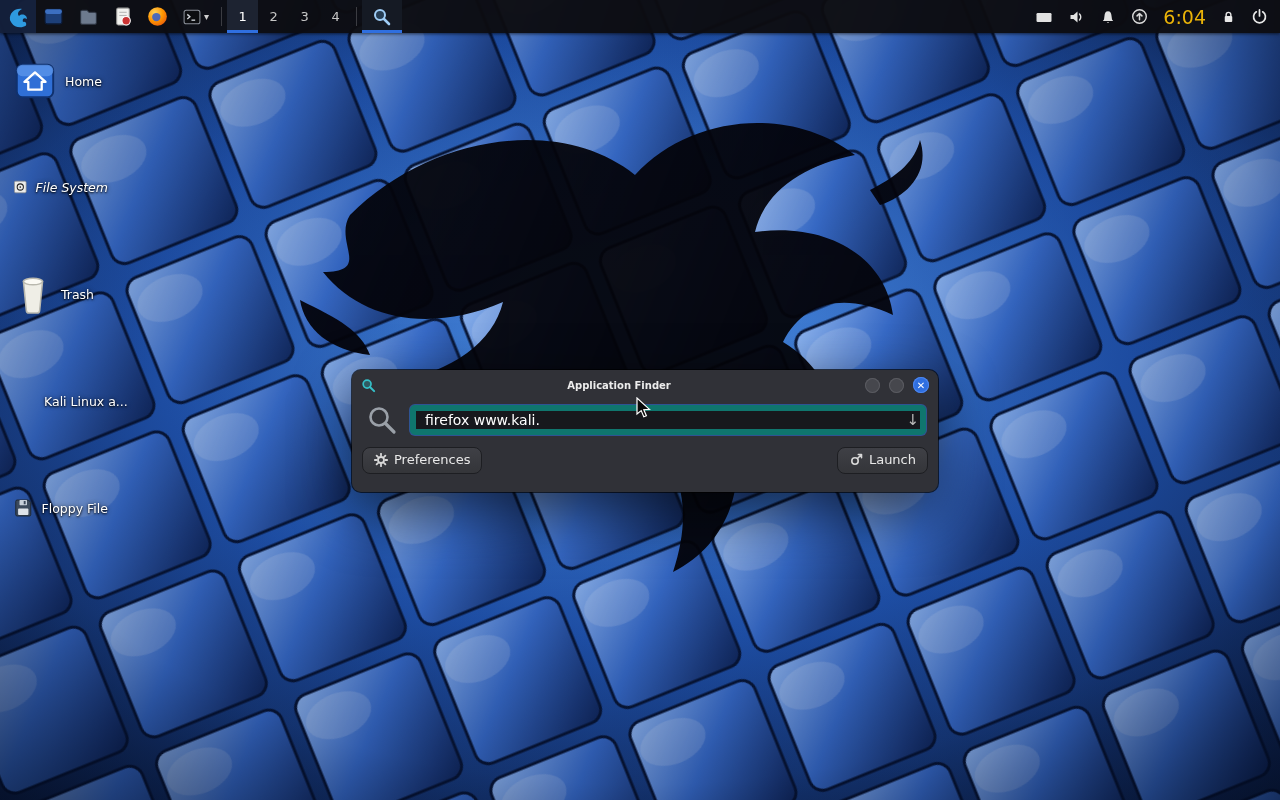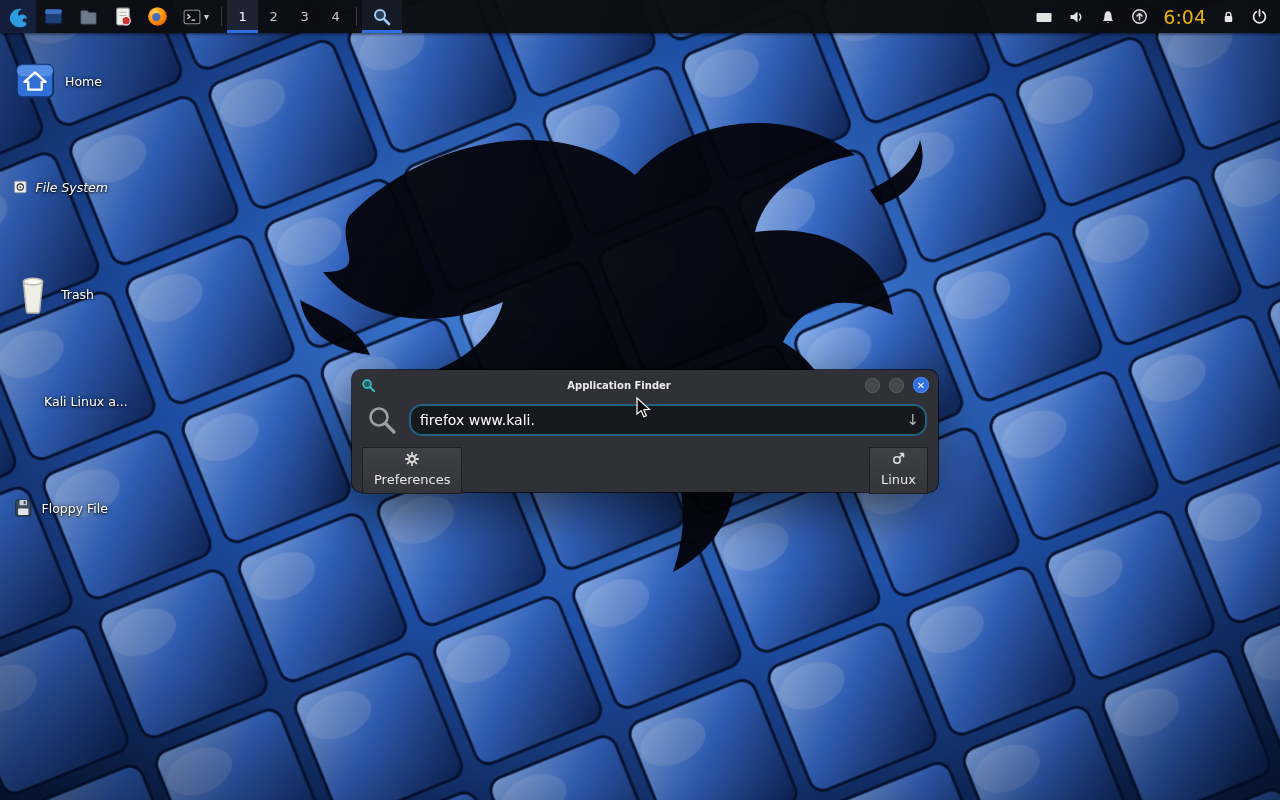--- a/index.html
+++ b/index.html
@@ -61,35 +61,35 @@
   .tb-circle{width:15px;height:15px;border-radius:50%;background:#46474d;box-shadow:inset 0 0 0 1px #5a5b61;cursor:pointer;}
   .tb-close{
     width:16px;height:16px;border-radius:50%;background:#2f6fe0;color:#fff;
     display:flex;align-items:center;justify-content:center;
     font-size:10px;font-weight:bold;cursor:pointer;box-shadow:inset 0 0 0 1px #4d86ef;
   }
   .search-row{display:flex;align-items:center;padding:5px 12px 0 15px;gap:13px;}
   .input-wrap{position:relative;flex:1;}
   .search-input{
     width:100%;box-sizing:border-box;height:30px;
-    background:#17181d;border:1px solid #0f766e;border-radius:12px;
+    background:#17181d;border:6px solid #0f766e;border-radius:5px;
     box-shadow:0 0 0 1px rgba(47,111,224,.55);
     color:#fff;font-size:14px;padding:0 26px 0 9px;outline:none;caret-color:#fff;
     font-family:inherit;
   }
   .arrow-down{
     position:absolute;right:7px;top:50%;transform:translateY(-50%);
     color:#b9b9b9;font-size:15px;cursor:pointer;line-height:1;
   }
   .btn-row{display:flex;justify-content:space-between;padding:12px 10px 0 10px;}
   .btn{
     display:inline-flex;align-items:center;gap:6px;cursor:pointer;
     background:linear-gradient(#3f4046,#343539);
-    border:1px solid #1d1e22;border-radius:0;
-    color:#e8e8e8;font-size:13px;padding:4px 11px;line-height:1.3;flex-direction:column;
+    border:1px solid #1d1e22;border-radius:8px;
+    color:#e8e8e8;font-size:13px;padding:4px 11px;line-height:1.3;
   }
 
   .cursor{position:absolute;left:636px;top:397px;z-index:100;pointer-events:none;}
 </style>
 </head>
 <body>
 
 <svg class="wallpaper" width="1280" height="800" viewBox="0 0 1280 800" preserveAspectRatio="none" xmlns="http://www.w3.org/2000/svg">
   <defs>
     <radialGradient id="bgGrad" cx="50%" cy="42%" r="85%">
@@ -324,20 +324,20 @@
             <line x1="10.1" y1="3.9" x2="11.4" y2="2.6"></line>
         </g>
       </svg>
       <span>Preferences</span>
     </div>
     <div class="btn">
       <svg width="14" height="14" viewBox="0 0 14 14">
         <circle cx="6" cy="8" r="3.2" fill="none" stroke="#d8d8d8" stroke-width="1.6"></circle>
         <path d="M8.5,5.5 L12.5,1.5 M12.5,1.5 H9.3 M12.5,1.5 V4.7" fill="none" stroke="#d8d8d8" stroke-width="1.6" stroke-linecap="round"></path>
       </svg>
-      <span>Linux</span>
+      <span>Launch</span>
     </div>
   </div>
 </div>
 
 <svg class="cursor" width="16" height="22" viewBox="0 0 16 22">
   <path d="M1,1 L1,17 L5.2,13.6 L7.8,19.8 L10.4,18.7 L7.8,12.7 L13.5,12.4 Z" fill="#0a0a0a" stroke="#ffffff" stroke-width="1.2"></path>
 </svg>
 
 </body></html>

